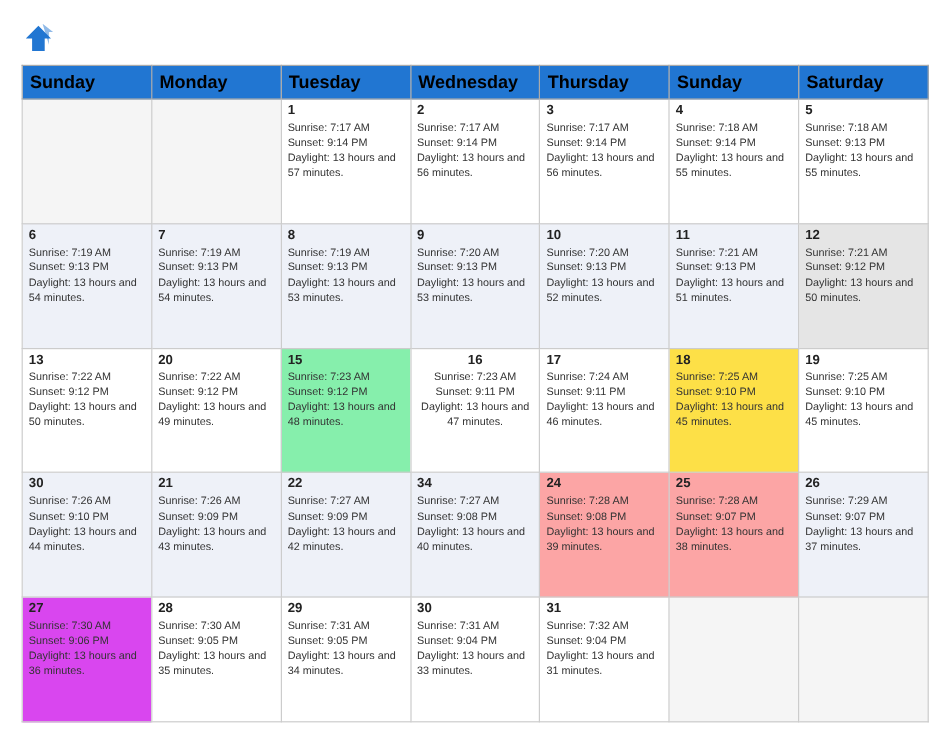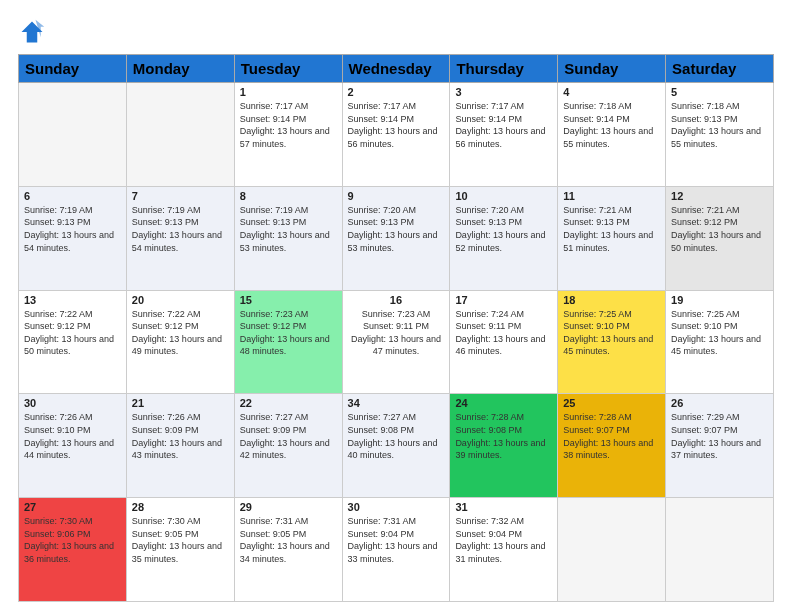--- a/index.html
+++ b/index.html
@@ -270,41 +270,41 @@
             <div class="day-info" style="white-space: pre-line;">Sunrise: 7:27 AM
 Sunset: 9:09 PM
 Daylight: 13 hours and 42 minutes.</div>
           </td>
           <td style="background-color: rgb(238, 241, 248);">
             <span class="day-num">34</span>
             <div class="day-info" style="white-space: pre-line;">Sunrise: 7:27 AM
 Sunset: 9:08 PM
 Daylight: 13 hours and 40 minutes.</div>
           </td>
-          <td style="background-color: #22c55e;">
+          <td style="background-color: #fca5a5;">
             <span class="day-num">24</span>
             <div class="day-info" style="white-space: pre-line;">Sunrise: 7:28 AM
 Sunset: 9:08 PM
 Daylight: 13 hours and 39 minutes.</div>
           </td>
-          <td style="background-color: #eab308;">
+          <td style="background-color: #fca5a5;">
             <span class="day-num">25</span>
             <div class="day-info" style="white-space: pre-line;">Sunrise: 7:28 AM
 Sunset: 9:07 PM
 Daylight: 13 hours and 38 minutes.</div>
           </td>
           <td style="background-color: rgb(238, 241, 248);">
             <span class="day-num">26</span>
             <div class="day-info" style="white-space: pre-line;">Sunrise: 7:29 AM
 Sunset: 9:07 PM
 Daylight: 13 hours and 37 minutes.</div>
           </td>
         </tr>
         <tr>
-          <td style="background-color: #ef4444;">
+          <td style="background-color: #d946ef;">
             <span class="day-num">27</span>
             <div class="day-info" style="white-space: pre-line;">Sunrise: 7:30 AM
 Sunset: 9:06 PM
 Daylight: 13 hours and 36 minutes.</div>
           </td>
           <td style="background-color: rgb(255, 255, 255);">
             <span class="day-num">28</span>
             <div class="day-info" style="white-space: pre-line;">Sunrise: 7:30 AM
 Sunset: 9:05 PM
 Daylight: 13 hours and 35 minutes.</div>

